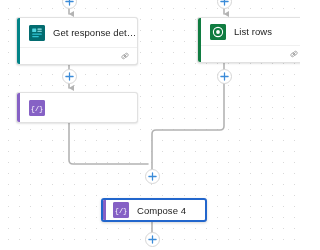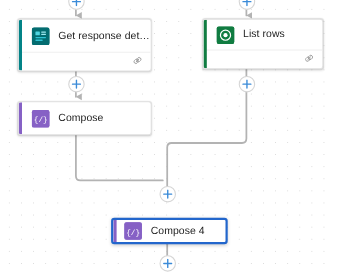--- a/index.html
+++ b/index.html
@@ -164,21 +164,21 @@
       <span class="foot-icon">
         <svg width="10" height="10" viewBox="0 0 12 12" aria-hidden="true">
           <path d="M4.4,7.6 L7.6,4.4" stroke="#9a9a9a" stroke-width="1" fill="none" stroke-linecap="round"></path>
           <path d="M6.6,3.1 a2,2 0 0 1 2.8,2.8 L8.3,7.0 a2,2 0 0 1 -2.8,-2.8 Z" fill="none" stroke="#9a9a9a" stroke-width="1"></path>
           <path d="M5.4,8.9 a2,2 0 0 1 -2.8,-2.8 L3.7,5.0 a2,2 0 0 1 2.8,2.8 Z" fill="none" stroke="#9a9a9a" stroke-width="1"></path>
         </svg>
       </span>
     </div>
   </div>
 
-  <div class="card" style="left:184px; top:17px; width:110px; height:46px;">
+  <div class="card" style="left:197px; top:17px; width:110px; height:46px;">
     <div class="accent" style="background:#107c41;"></div>
     <div class="card-head">
       <span class="node-icon" style="background:#107c41;">
         <svg width="16" height="16" viewBox="0 0 16 16" aria-hidden="true">
           <rect x="0" y="0" width="16" height="16" rx="2" fill="#107c41"></rect>
           <circle cx="8" cy="8" r="4.6" fill="none" stroke="#ffffff" stroke-width="1.1"></circle>
           <circle cx="8" cy="8" r="1.9" fill="#ffffff"></circle>
         </svg>
       </span>
       <span class="card-title">List rows</span>
@@ -196,21 +196,20 @@
 
   <div class="card" style="left:16px; top:92px; width:122px; height:31px;">
     <div class="accent" style="background:#8661c5;"></div>
     <div class="card-head">
       <span class="node-icon" style="background:#8661c5;">
         <svg width="16" height="16" viewBox="0 0 16 16" aria-hidden="true">
           <rect x="0" y="0" width="16" height="16" rx="2" fill="#8661c5"></rect>
           <text x="8" y="11.2" font-family="'Liberation Mono', monospace" font-size="7" fill="#ffffff" text-anchor="middle">{/}</text>
         </svg>
       </span>
-      <span class="card-title">Compose</span>
     </div>
   </div>
 
   <div class="card selected" style="left:101px; top:198px; width:106px; height:24px;">
     <div class="accent" style="background:#8661c5; left:0; top:0; bottom:0; width:3px;"></div>
     <div class="card-head" style="padding-left:10px;">
       <span class="node-icon" style="background:#8661c5;">
         <svg width="16" height="16" viewBox="0 0 16 16" aria-hidden="true">
           <rect x="0" y="0" width="16" height="16" rx="2" fill="#8661c5"></rect>
           <text x="8" y="11.2" font-family="'Liberation Mono', monospace" font-size="7" fill="#ffffff" text-anchor="middle">{/}</text>

